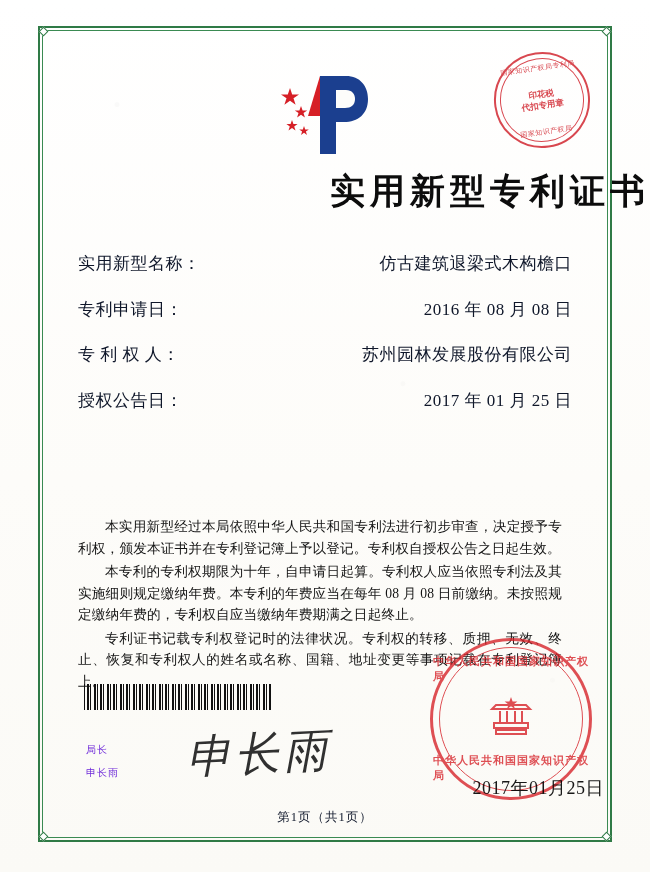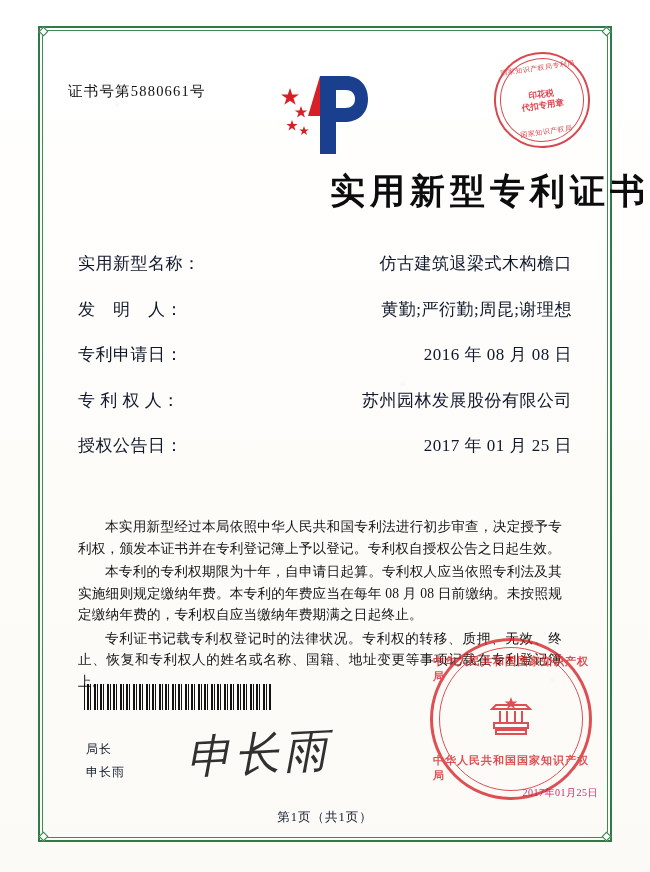--- a/index.html
+++ b/index.html
@@ -188,24 +188,24 @@
         #111 3px 5px, transparent 5px 6px,
         #111 6px 7px, transparent 7px 10px,
         #111 10px 12px, transparent 12px 13px);
   }
 
   
   .sign-label {
     position: absolute;
     left: 86px;
     top: 738px;
-    font-size: 12px;
+    font-size: 10px;
     line-height: 23px;
     letter-spacing: 1px;
-    color: #0f172a;
+    color: #6d28d9;
   }
   .signature {
     position: absolute;
     left: 190px;
     top: 726px;
     font-size: 42px;
     color: #1b1b1b;
     font-family: "Liberation Serif", "DejaVu Serif", serif;
     font-style: italic;
     letter-spacing: 4px;
@@ -246,24 +246,24 @@
   .seal-main .emblem-mini {
     position: absolute;
     left: 50%;
     top: 52%;
     transform: translate(-50%, -50%);
     width: 62px;
     height: 50px;
   }
   .seal-date {
     position: absolute;
-    right: 52px;
+    right: 46px;
     bottom: 72px;
-    font-size: 10px;
-    color: #be185d;
+    font-size: 18px;
+    color: #000000;
     letter-spacing: 0.5px;
     opacity: 0.9;
   }
 
   
   .footer {
     position: absolute;
     left: 0; right: 0;
     bottom: 46px;
     text-align: center;
@@ -279,21 +279,20 @@
   <div class="page-texture"></div>
 
   <div class="border-outer"></div>
   <div class="border-inner"></div>
 
   <div class="corner-dot" style="left:40px;  top:28px;"></div>
   <div class="corner-dot" style="right:40px; top:28px;"></div>
   <div class="corner-dot" style="left:40px;  bottom:32px;"></div>
   <div class="corner-dot" style="right:40px; bottom:32px;"></div>
 
-  <div class="cert-no">证书号第5880661号</div>
 
   <div class="emblem">
     <svg width="112" height="96" viewBox="0 0 112 96" xmlns="http://www.w3.org/2000/svg">
       <path d="M52 10 L78 10 C92 10 100 20 100 33 C100 48 90 56 76 56 L68 56 L68 88 L52 88 Z" fill="#1b3f8f"></path>
       <path d="M68 24 L78 24 C84 24 87 28 87 33 C87 39 83 42 77 42 L68 42 Z" fill="#fdfdfb"></path>
       <path d="M52 10 L40 50 L52 50 Z" fill="#d61f26"></path>
       <g fill="#d61f26">
         <polygon points="22,22 24.2,28.4 31,28.4 25.5,32.3 27.6,38.8 22,34.8 16.4,38.8 18.5,32.3 13,28.4 19.8,28.4"></polygon>
         <polygon points="33,40 34.6,44.4 39.2,44.4 35.5,47.1 36.9,51.5 33,48.8 29.1,51.5 30.5,47.1 26.8,44.4 31.4,44.4"></polygon>
         <polygon points="24,54 25.4,58 29.6,58 26.2,60.4 27.5,64.4 24,61.9 20.5,64.4 21.8,60.4 18.4,58 22.6,58"></polygon>
@@ -311,24 +310,20 @@
     </div>
     <div class="arc-text bottom">国家知识产权局</div>
   </div>
 
   <div class="title">实用新型专利证书</div>
 
   <div class="fields">
     <div class="field-row">
       <span class="field-label">实用新型名称：</span>
       <span class="field-value">仿古建筑退梁式木构檐口</span>
-    </div>
-    <div class="field-row">
-      <span class="field-label">发　明　人：</span>
-      <span class="field-value">黄勤;严衍勤;周昆;谢理想</span>
     </div>
     <div class="field-row">
       <span class="field-label">专利申请日：</span>
       <span class="field-value">2016 年 08 月 08 日</span>
     </div>
     <div class="field-row">
       <span class="field-label">专 利 权 人：</span>
       <span class="field-value">苏州园林发展股份有限公司</span>
     </div>
     <div class="field-row">

